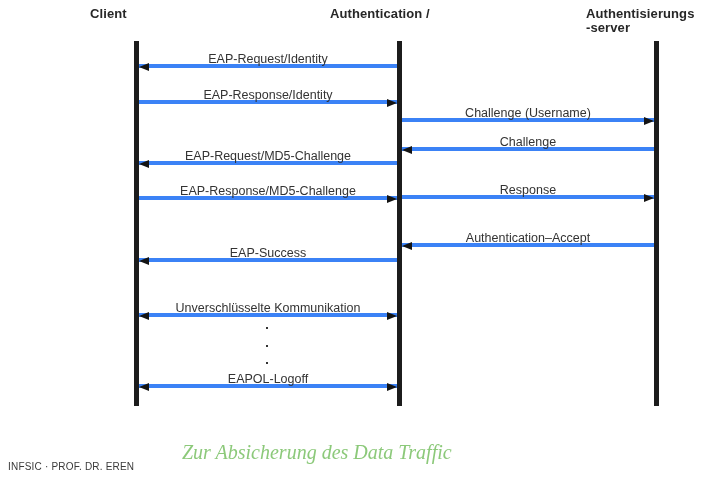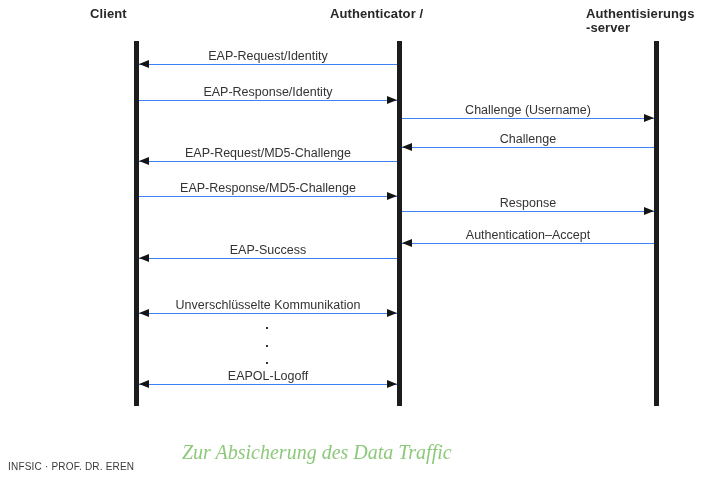--- a/index.html
+++ b/index.html
@@ -20,21 +20,21 @@
     letter-spacing:0.1px;
   }
   .lifeline{
     position:absolute;
     width:5px;
     background:#1c1c1c;
   }
   .msg{
     position:absolute;
     height:0;
-    border-top:1px solid #3b82f6;
+    border-top:4px solid #3b82f6;
   }
   .msg-label{
     position:absolute;
     left:0;right:0;
     bottom:2px;
     text-align:center;
     font-size:12.5px;
     color:#333;
     white-space:nowrap;
   }
@@ -104,21 +104,21 @@
 </style>
 </head>
 <body>
 
 <div id="stage">
 
   <div class="actor-header" style="left:90px;top:7px;width:100px;">
     <div>Client</div>
   </div>
   <div class="actor-header" style="left:330px;top:7px;width:140px;">
-    <div>Authenticator /</div>
+    <div>Authentication /</div>
   </div>
   <div class="actor-header" style="left:586px;top:7px;width:140px;">
     <div>Authentisierungs</div>
     <div>-server</div>
   </div>
 
   <div class="lifeline" style="left:134px;top:41px;height:365px;"></div>
   <div class="lifeline" style="left:397px;top:41px;height:365px;"></div>
   <div class="lifeline" style="left:654px;top:41px;height:365px;"></div>
 
@@ -139,21 +139,21 @@
   </div>
 
   <div class="msg dir-left" style="left:139px;top:161px;width:258px;">
     <div class="msg-label">EAP-Request/MD5-Challenge</div>
   </div>
 
   <div class="msg dir-right" style="left:139px;top:196px;width:258px;">
     <div class="msg-label">EAP-Response/MD5-Challenge</div>
   </div>
 
-  <div class="msg dir-right" style="left:402px;top:211px;width:252px;">
+  <div class="msg dir-right" style="left:402px;top:195px;width:252px;">
     <div class="msg-label">Response</div>
   </div>
 
   <div class="msg dir-left" style="left:402px;top:243px;width:252px;">
     <div class="msg-label">Authentication–Accept</div>
   </div>
 
   <div class="msg dir-left" style="left:139px;top:258px;width:258px;">
     <div class="msg-label">EAP-Success</div>
   </div>

